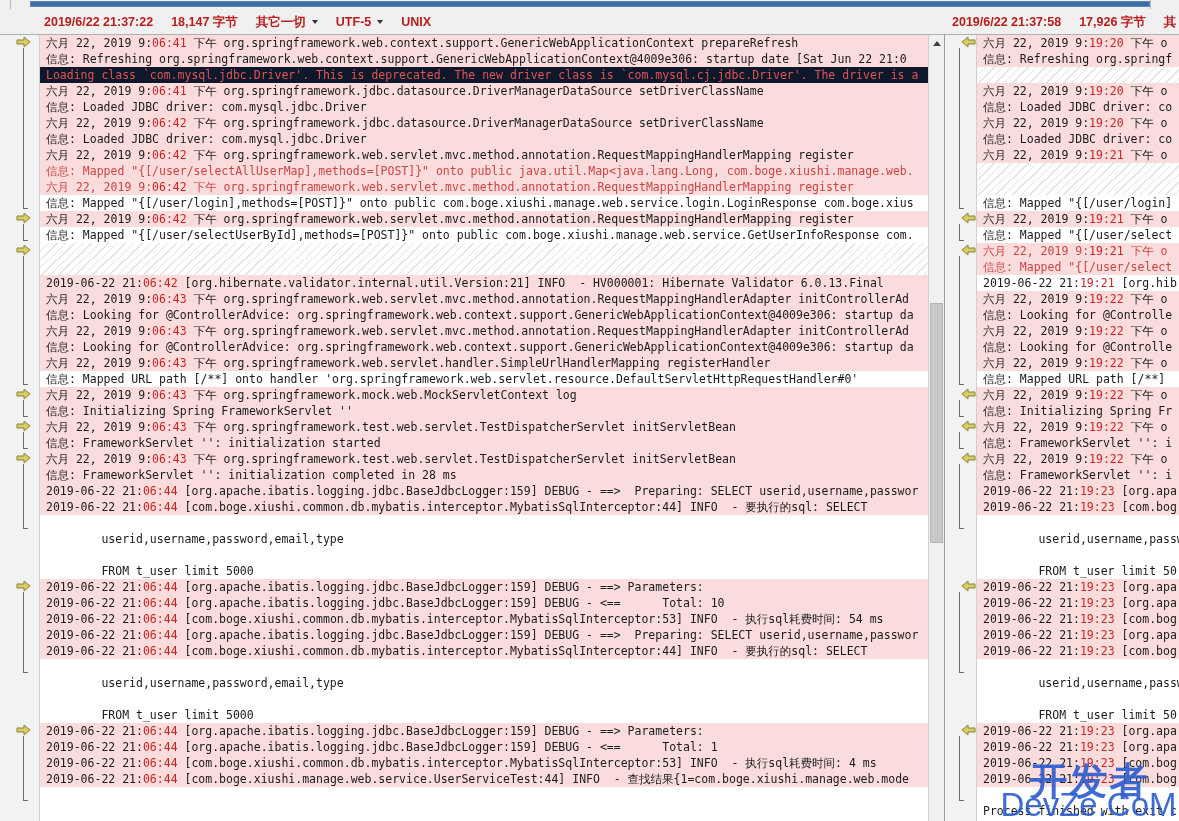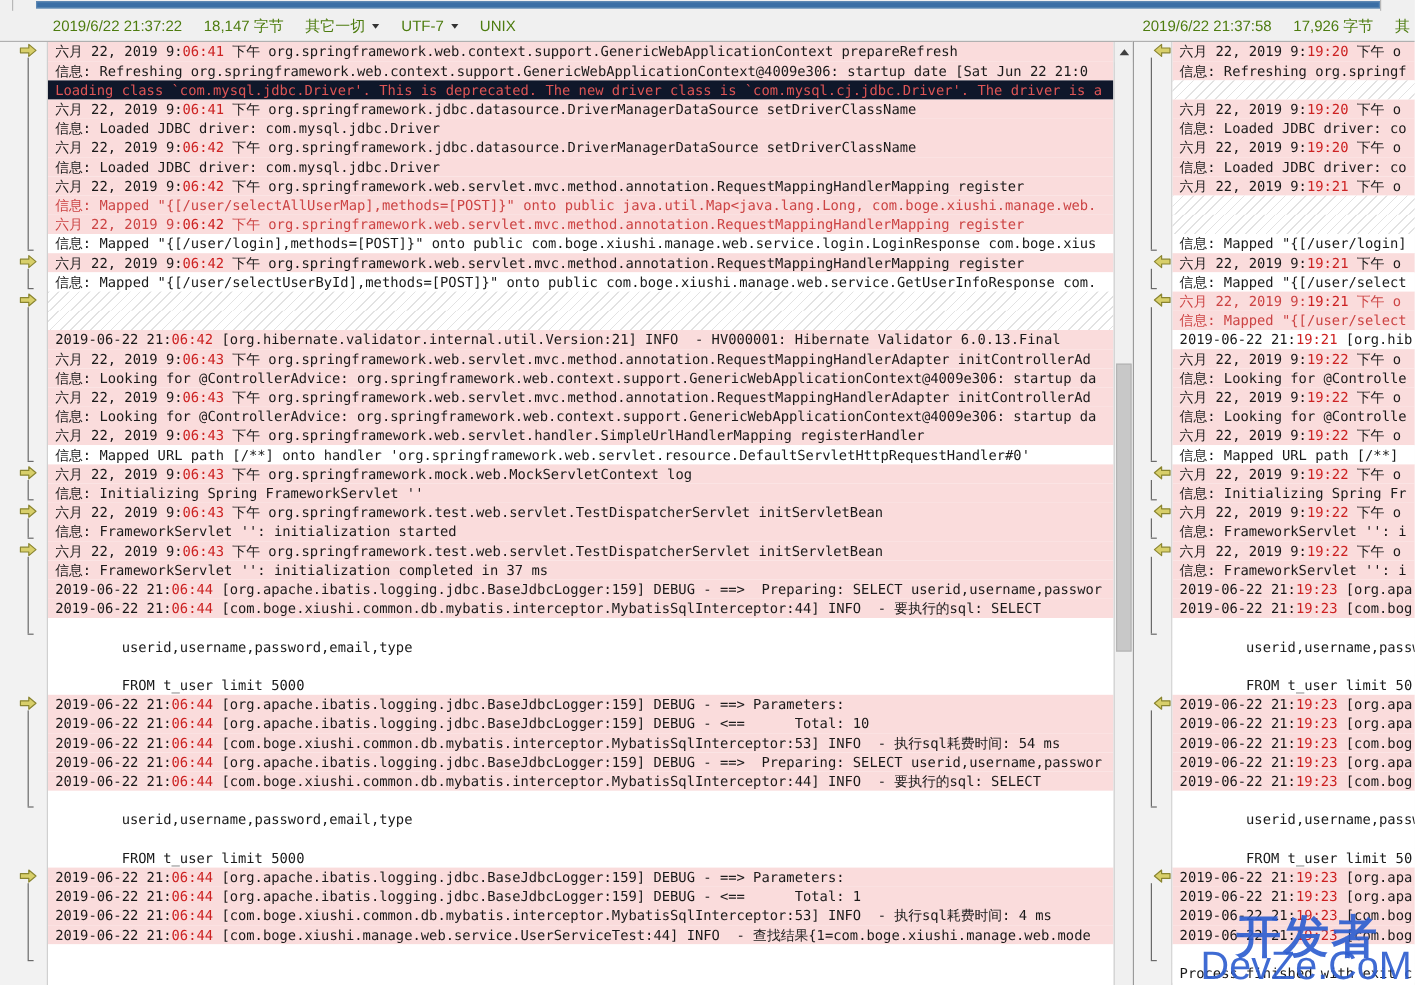--- a/index.html
+++ b/index.html
@@ -14,23 +14,23 @@
   
   .topstrip{position:absolute;left:0;top:0;width:1179px;height:10px;background:#f0f0f0;}
   .topstrip .bluebar{position:absolute;left:30px;top:1px;width:1120px;height:6px;background:#3a6ea5;border:1px solid #5c87b2;box-sizing:border-box;}
   .topstrip .edge{position:absolute;top:0;width:10px;height:9px;background:#f0f0f0;border-right:1px solid #b8b8b8;}
 
   
   .infobar{
     position:absolute;top:10px;height:24px;
     background:#f0f0f0;
     font-family:"Liberation Sans","DejaVu Sans",sans-serif;
-    font-size:12.5px;color:#4d7c0f;
+    font-size:12.5px;color:#b91c1c;
     display:flex;align-items:center;
-    white-space:nowrap;overflow:hidden;
+    white-space:nowrap;overflow:hidden;font-weight:bold;
   }
   .infobar .seg{margin-right:18px;display:flex;align-items:center;}
   .infobar .seg.first{margin-left:44px;}
   .caret{display:inline-block;margin-left:6px;border-left:3.5px solid transparent;border-right:3.5px solid transparent;border-top:4.5px solid #333;}
   #left-infobar{left:0;width:944px;}
   #right-infobar{left:944px;width:235px;}
   #right-infobar .seg.first{margin-left:8px;}
 
   
   .pane{position:absolute;top:34px;height:787px;overflow:hidden;background:#ffffff;box-sizing:border-box;}
@@ -100,21 +100,21 @@
   </div>
 
   <div class="infobar" id="left-infobar">
     <span class="seg first">2019/6/22 21:37:22</span>
     <span class="seg">18,147 字节</span>
     <span class="seg">
       <span>其它一切</span>
       <span class="caret"></span>
     </span>
     <span class="seg">
-      <span>UTF-7</span>
+      <span>UTF-5</span>
       <span class="caret"></span>
     </span>
     <span class="seg">UNIX</span>
   </div>
 
   <div class="infobar" id="right-infobar">
     <span class="seg first">2019/6/22 21:37:58</span>
     <span class="seg">17,926 字节</span>
     <span class="seg">其</span>
   </div>
@@ -183,21 +183,21 @@
         <div class="line mod">信息: Looking for @ControllerAdvice: org.springframework.web.context.support.GenericWebApplicationContext@4009e306: startup da</div>
         <div class="line mod">六月 22, 2019 9:<span class="hl">06:43</span> 下午 org.springframework.web.servlet.mvc.method.annotation.RequestMappingHandlerAdapter initControllerAd</div>
         <div class="line mod">信息: Looking for @ControllerAdvice: org.springframework.web.context.support.GenericWebApplicationContext@4009e306: startup da</div>
         <div class="line mod">六月 22, 2019 9:<span class="hl">06:43</span> 下午 org.springframework.web.servlet.handler.SimpleUrlHandlerMapping registerHandler</div>
         <div class="line plain">信息: Mapped URL path [/**] onto handler 'org.springframework.web.servlet.resource.DefaultServletHttpRequestHandler#0'</div>
         <div class="line mod">六月 22, 2019 9:<span class="hl">06:43</span> 下午 org.springframework.mock.web.MockServletContext log</div>
         <div class="line mod">信息: Initializing Spring FrameworkServlet ''</div>
         <div class="line mod">六月 22, 2019 9:<span class="hl">06:43</span> 下午 org.springframework.test.web.servlet.TestDispatcherServlet initServletBean</div>
         <div class="line mod">信息: FrameworkServlet '': initialization started</div>
         <div class="line mod">六月 22, 2019 9:<span class="hl">06:43</span> 下午 org.springframework.test.web.servlet.TestDispatcherServlet initServletBean</div>
-        <div class="line mod">信息: FrameworkServlet '': initialization completed in 37 ms</div>
+        <div class="line mod">信息: FrameworkServlet '': initialization completed in 28 ms</div>
         <div class="line mod">2019-06-22 21:<span class="hl">06:44</span> [org.apache.ibatis.logging.jdbc.BaseJdbcLogger:159] DEBUG - ==&gt;  Preparing: SELECT userid,username,passwor</div>
         <div class="line mod">2019-06-22 21:<span class="hl">06:44</span> [com.boge.xiushi.common.db.mybatis.interceptor.MybatisSqlInterceptor:44] INFO  - 要执行的sql: SELECT</div>
         <div class="line plain"></div>
         <div class="line plain">        userid,username,password,email,type</div>
         <div class="line plain"></div>
         <div class="line plain">        FROM t_user limit 5000</div>
         <div class="line mod">2019-06-22 21:<span class="hl">06:44</span> [org.apache.ibatis.logging.jdbc.BaseJdbcLogger:159] DEBUG - ==&gt; Parameters: </div>
         <div class="line mod">2019-06-22 21:<span class="hl">06:44</span> [org.apache.ibatis.logging.jdbc.BaseJdbcLogger:159] DEBUG - &lt;==      Total: 10</div>
         <div class="line mod">2019-06-22 21:<span class="hl">06:44</span> [com.boge.xiushi.common.db.mybatis.interceptor.MybatisSqlInterceptor:53] INFO  - 执行sql耗费时间: 54 ms</div>
         <div class="line mod">2019-06-22 21:<span class="hl">06:44</span> [org.apache.ibatis.logging.jdbc.BaseJdbcLogger:159] DEBUG - ==&gt;  Preparing: SELECT userid,username,passwor</div>

